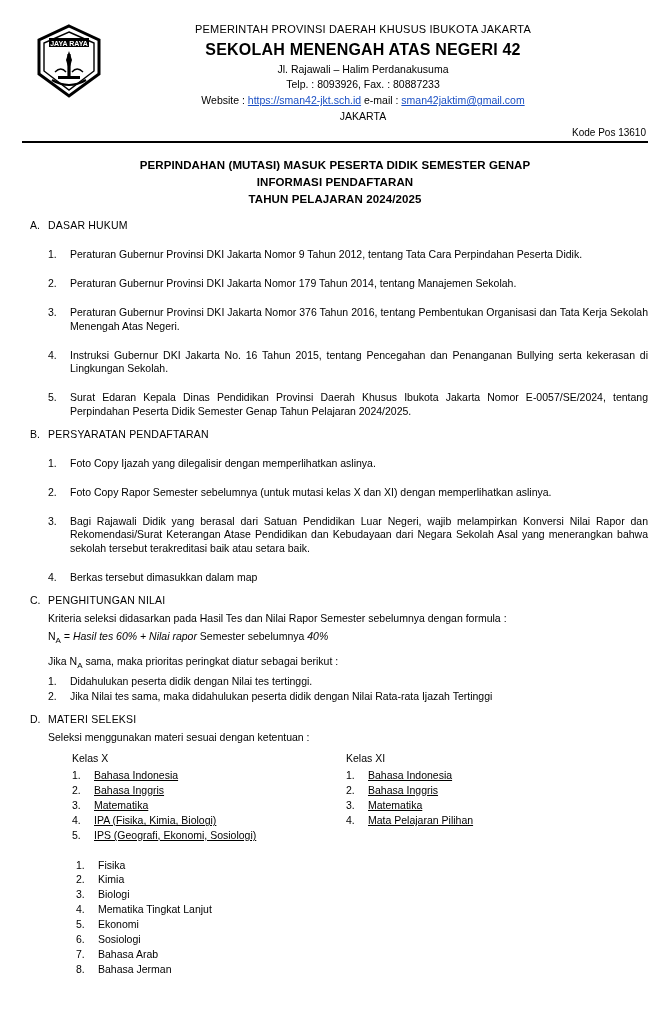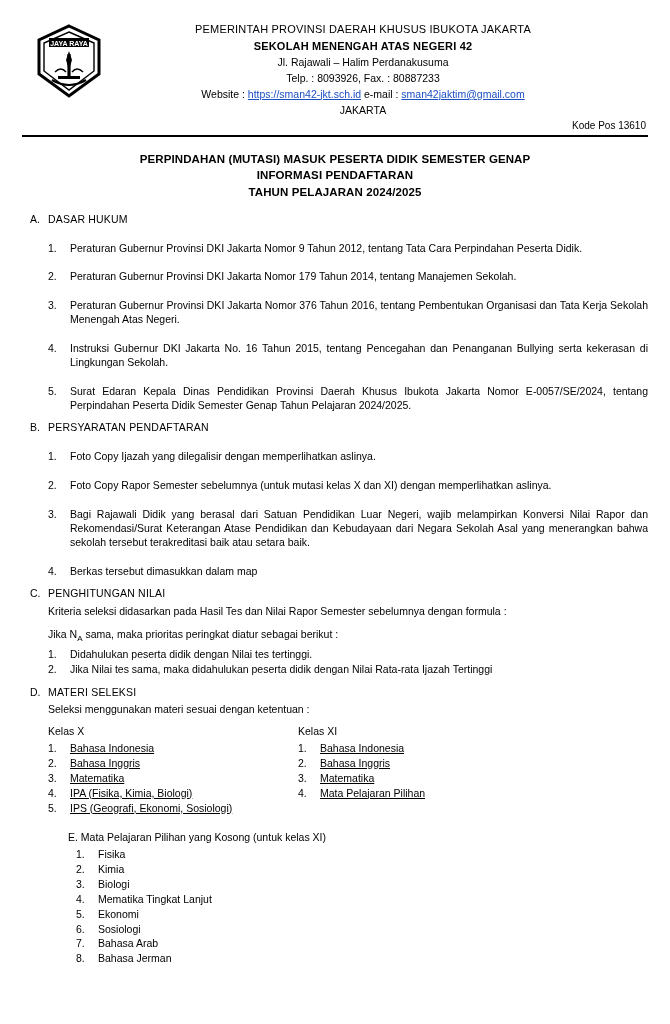--- a/index.html
+++ b/index.html
@@ -41,21 +41,21 @@
     flex: 1 1 auto;
     text-align: center;
     padding-right: 30px;
   }
   .line-prov {
     font-size: 11px;
     letter-spacing: 0.2px;
     margin-top: 4px;
   }
   .line-school {
-    font-size: 11px;
+    font-size: 16px;
     font-weight: bold;
     letter-spacing: 0.2px;
     margin-top: 2px;
   }
   .line-addr {
     font-size: 10.5px;
     margin-top: 3px;
   }
   .line-tel {
     font-size: 10.5px;
@@ -151,21 +151,21 @@
   .formula .ital { font-style: italic; }
   .sub { font-size: 8px; vertical-align: sub; }
 
   .gap-para { margin-top: 9px; }
 
   
   .cols {
     display: flex;
     margin: 8px 0 0 26px;
   }
-  .col { width: 250px; }
+  .col { width: 250px; margin-left: 24px; }
   .col-head {
     font-size: 10.5px;
     margin-bottom: 2px;
   }
   ol.num.col-list { margin-left: 0; text-decoration: underline; }
   ol.num.col-list > li {
     padding-left: 22px;
     margin-top: 1px;
   }
   ol.num.col-list > li::before { left: 0; }
@@ -259,20 +259,23 @@
       <li>Berkas tersebut dimasukkan dalam map</li>
     </ol>
 
     <div class="sec">
       <div class="sec-letter">C.</div>
       <div class="sec-body">
         <div class="sec-title">PENGHITUNGAN NILAI</div>
       </div>
     </div>
     <div class="sec-intro">Kriteria seleksi didasarkan pada Hasil Tes dan Nilai Rapor Semester sebelumnya dengan formula :</div>
+    <div class="formula">
+      <span>N</span><span class="sub">A</span><span class="ital"> = Hasil tes 60% + Nilai rapor</span><span> Semester sebelumnya </span><span class="ital">40%</span>
+    </div>
     <div class="sec-intro gap-para">
       <span>Jika N</span><span class="sub">A</span><span> sama, maka prioritas peringkat diatur sebagai berikut :</span>
     </div>
     <ol class="num tight">
       <li>Didahulukan peserta didik dengan Nilai tes tertinggi.</li>
       <li>Jika Nilai tes sama, maka didahulukan peserta didik dengan Nilai Rata-rata Ijazah Tertinggi</li>
     </ol>
 
     <div class="sec">
       <div class="sec-letter">D.</div>
@@ -297,24 +300,20 @@
         <ol class="num col-list">
           <li>Bahasa Indonesia</li>
           <li>Bahasa Inggris</li>
           <li>Matematika</li>
           <li>Mata Pelajaran Pilihan</li>
         </ol>
       </div>
     </div>
 
     <div class="sec-e">
-      <div class="sec-e-title">
-        <span>E.</span>
-        <span>Mata Pelajaran Pilihan yang Kosong (untuk kelas XI)</span>
-      </div>
       <ol class="num e-list">
         <li>Fisika</li>
         <li>Kimia</li>
         <li>Biologi</li>
         <li>Mematika Tingkat Lanjut</li>
         <li>Ekonomi</li>
         <li>Sosiologi</li>
         <li>Bahasa Arab</li>
         <li>Bahasa Jerman</li>
       </ol>

